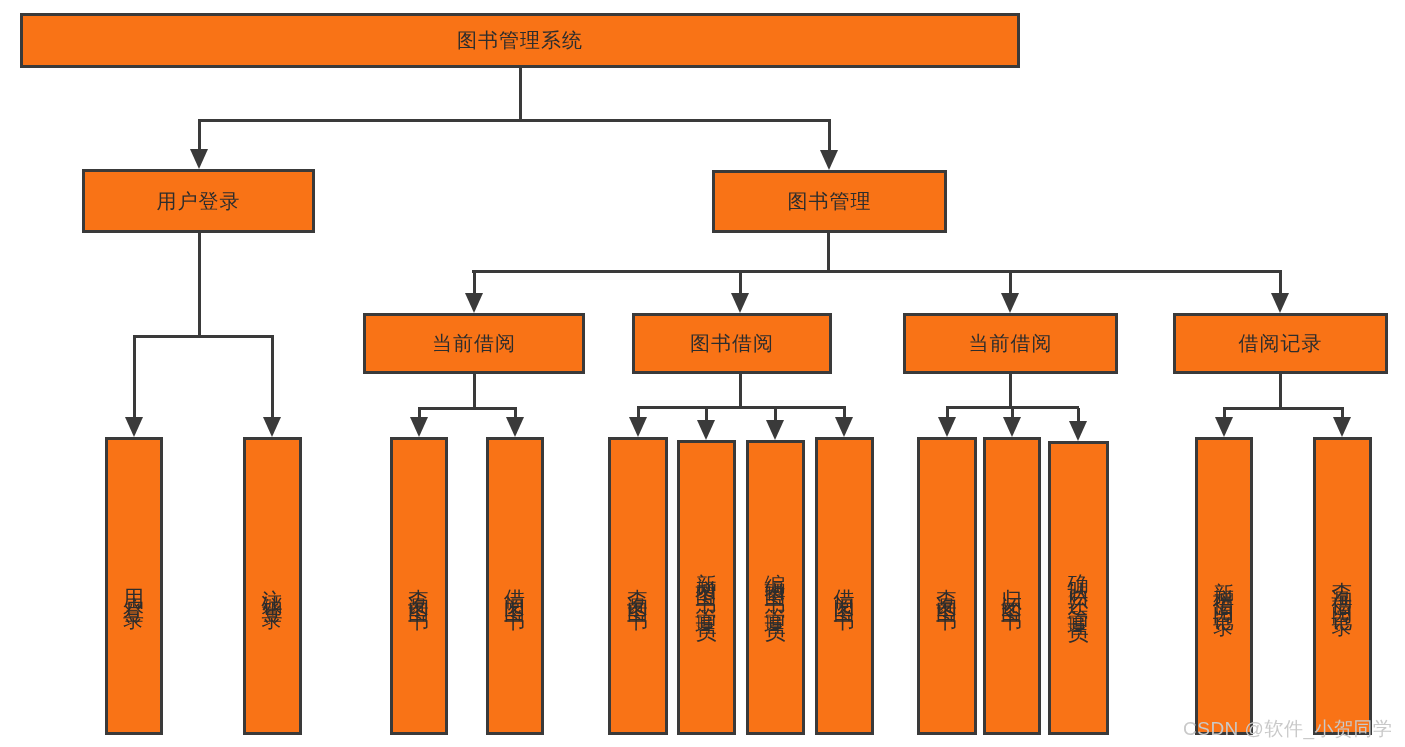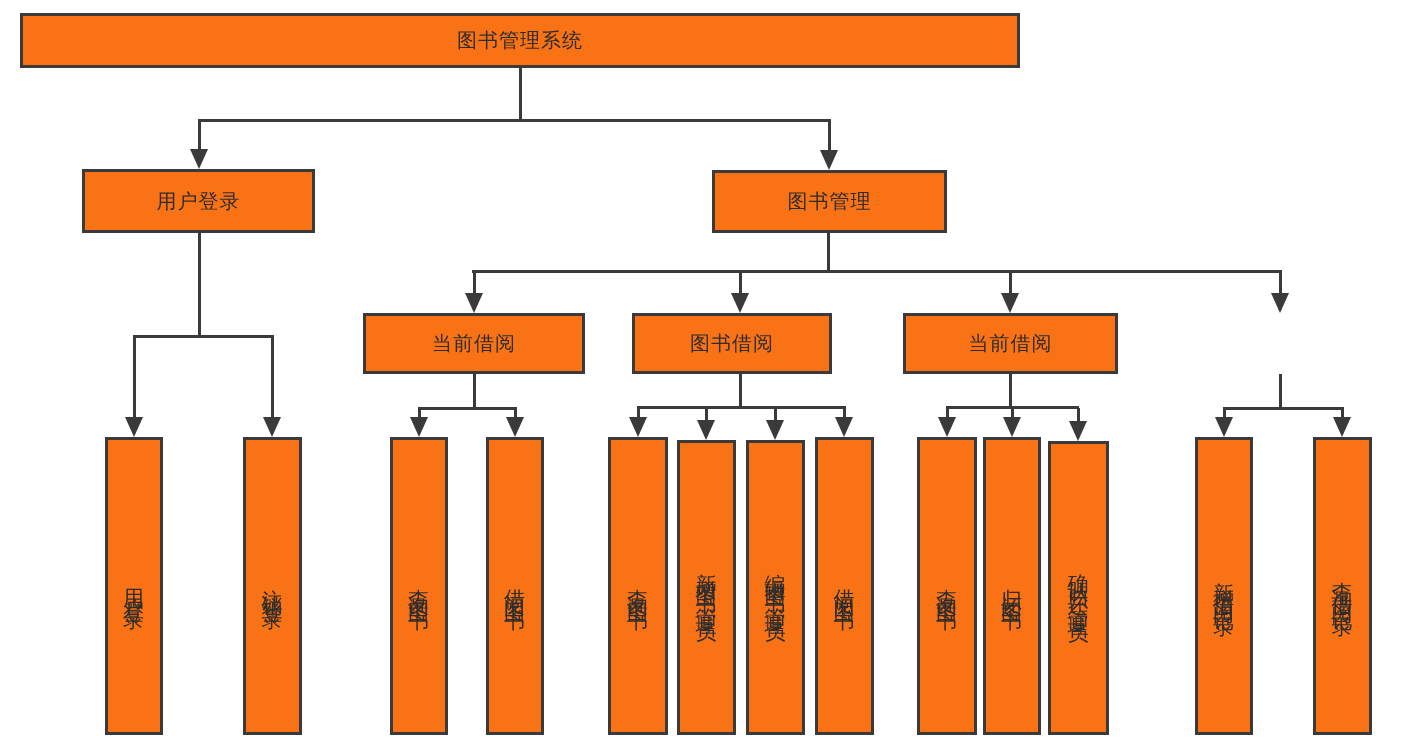--- a/index.html
+++ b/index.html
@@ -104,20 +104,23 @@
 
   <div class="box h" style="left:363px;top:313px;width:222px;height:61px">
     <span>当前借阅</span>
   </div>
   <div class="box h" style="left:632px;top:313px;width:200px;height:61px">
     <span>图书借阅</span>
   </div>
   <div class="box h" style="left:903px;top:313px;width:215px;height:61px">
     <span>当前借阅</span>
   </div>
+  <div class="box h" style="left:1173px;top:313px;width:215px;height:61px">
+    <span>借阅记录</span>
+  </div>
 
   <div class="box v" style="left:105px;top:437px;width:58px;height:298px">
     <span>用户登录</span>
   </div>
   <div class="box v" style="left:243px;top:437px;width:59px;height:298px">
     <span>注销登录</span>
   </div>
 
   <div class="box v" style="left:390px;top:437px;width:58px;height:298px">
     <span>查询图书</span>
@@ -149,14 +152,15 @@
     <span>确认归还（管理员）</span>
   </div>
 
   <div class="box v" style="left:1195px;top:437px;width:58px;height:298px">
     <span>新增借阅记录</span>
   </div>
   <div class="box v" style="left:1313px;top:437px;width:59px;height:298px">
     <span>查询借阅记录</span>
   </div>
 
+  <div class="watermark">CSDN @软件_小贺同学</div>
 
 </div>
 
 </body></html>

